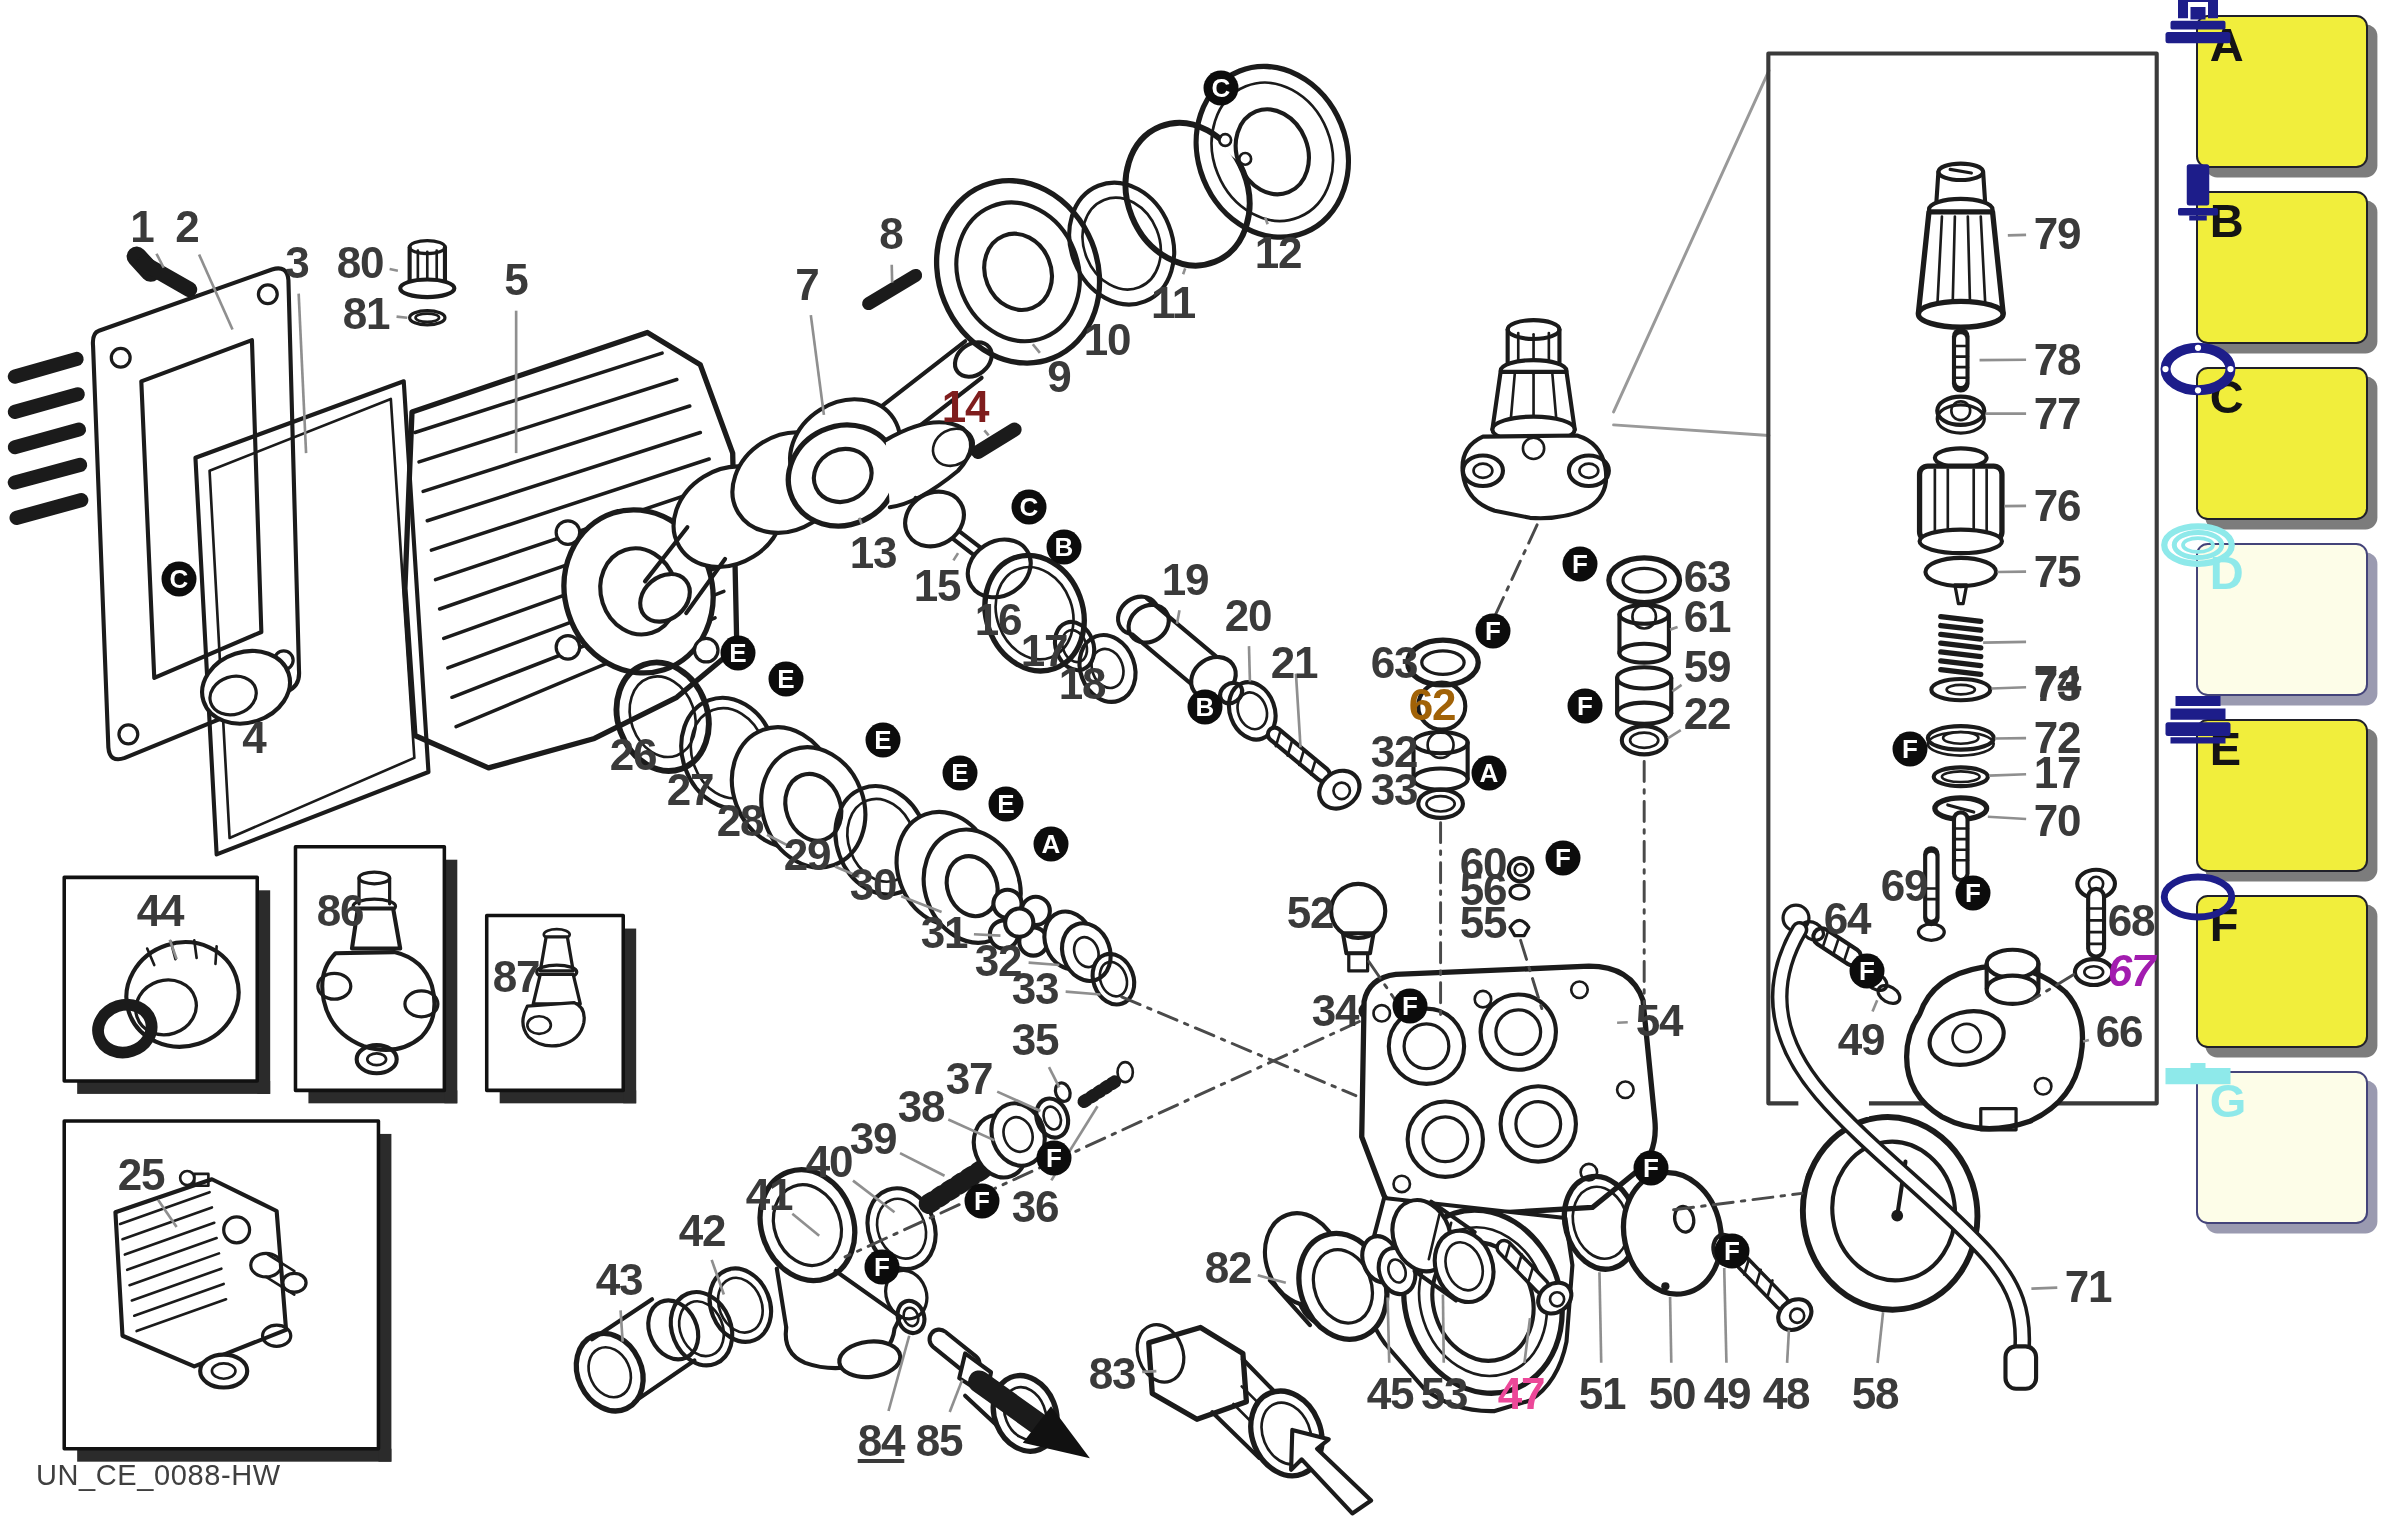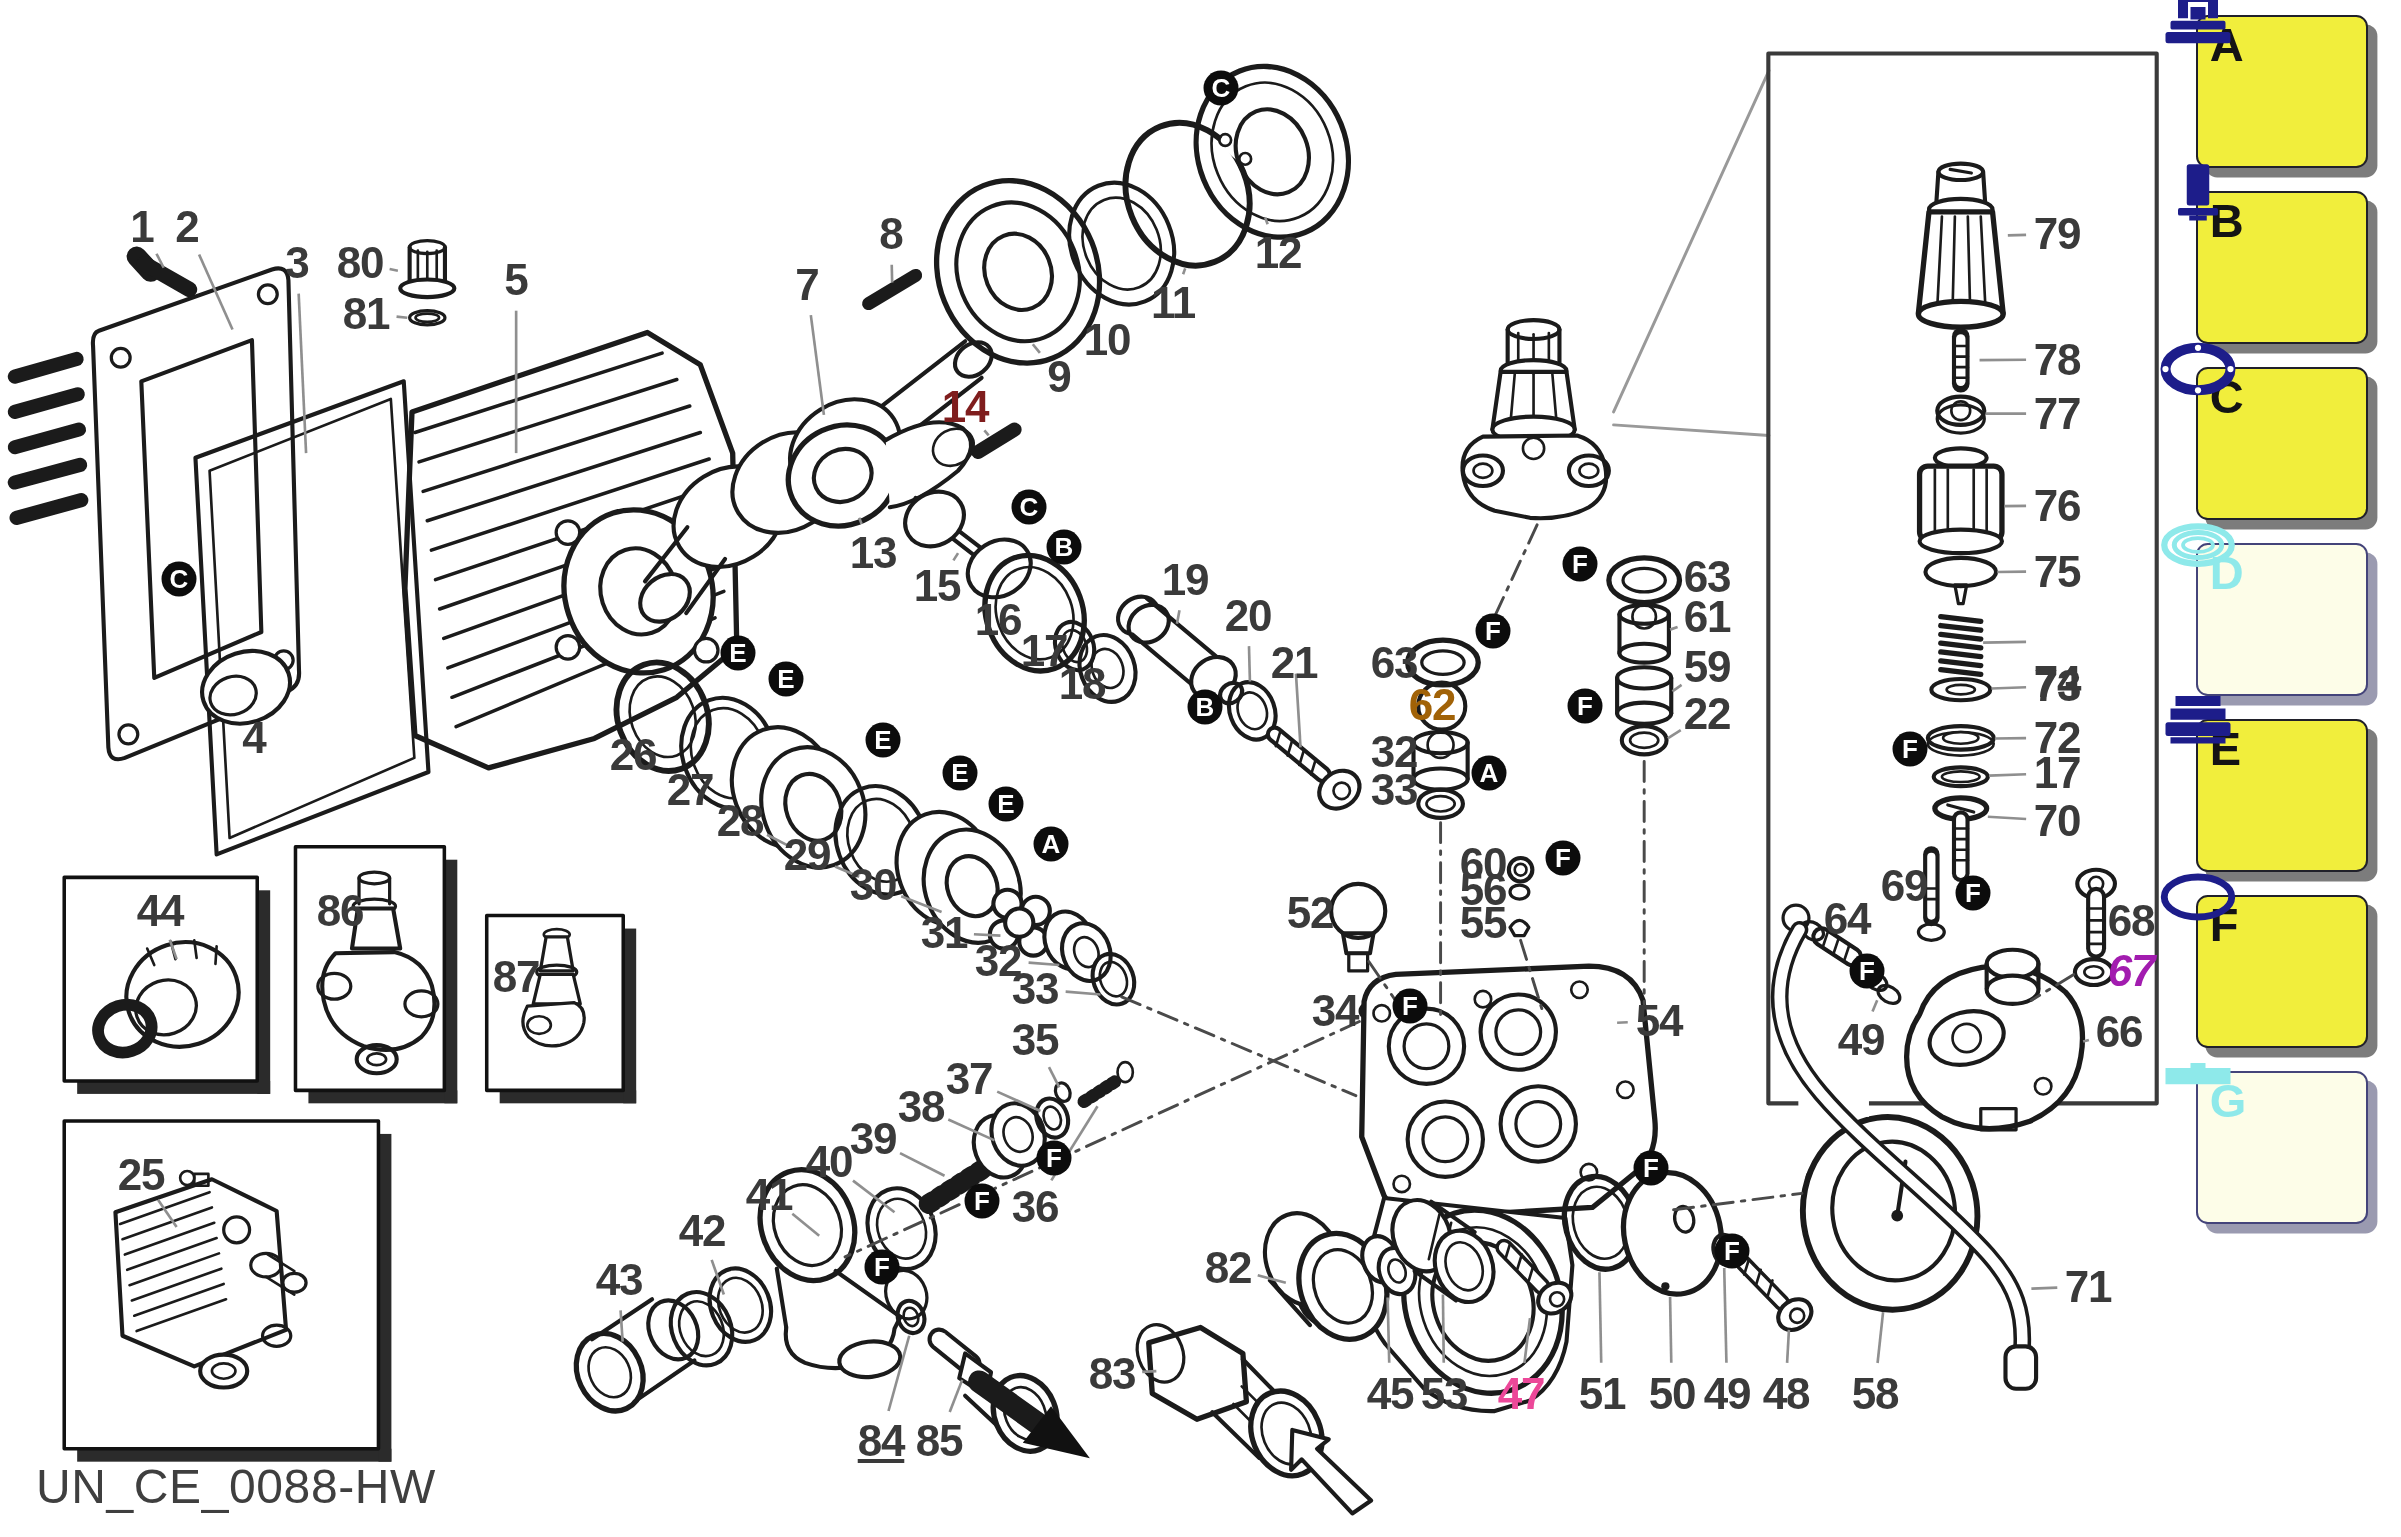--- a/index.html
+++ b/index.html
@@ -21,21 +21,21 @@
               color:#3a3a3a;letter-spacing:-1.2px;line-height:1;white-space:nowrap;z-index:30;}
   .callout{position:absolute;transform:translate(-50%,-50%);width:35px;height:35px;border-radius:50%;
            background:#0c0c0c;color:#ffffff;font-size:26px;font-weight:700;display:flex;
            align-items:center;justify-content:center;z-index:31;}
   .legend-box{position:absolute;left:2196px;width:172px;height:153px;border-radius:11.8px;
               box-sizing:border-box;z-index:20;}
   .legend-box.yellow{border:2.9px solid #20202a;box-shadow:9.4px 9.4px 0 #7c7c7c;}
   .legend-box.cream{border:2.9px solid #44447a;box-shadow:9.4px 9.4px 0 #9a9ab0;}
   .legend-letter{position:absolute;top:3.5px;left:11.8px;font-size:47px;font-weight:600;line-height:1;}
   .legend-icon{position:absolute;left:50%;top:56%;transform:translate(-50%,-50%);}
-  .footer{position:absolute;left:36px;top:1459px;font-size:48px;color:#3f3f3f;
+  .footer{position:absolute;left:36px;top:1459px;font-size:29px;color:#3f3f3f;
           letter-spacing:0.6px;z-index:30;}
   #leader-svg{z-index:25;}
 </style>
 </head>
 <body>
 
 <div class="stage" id="stage">
 
 <svg id="art" width="2401" height="1537" viewBox="0 0 4080 2612">
 

